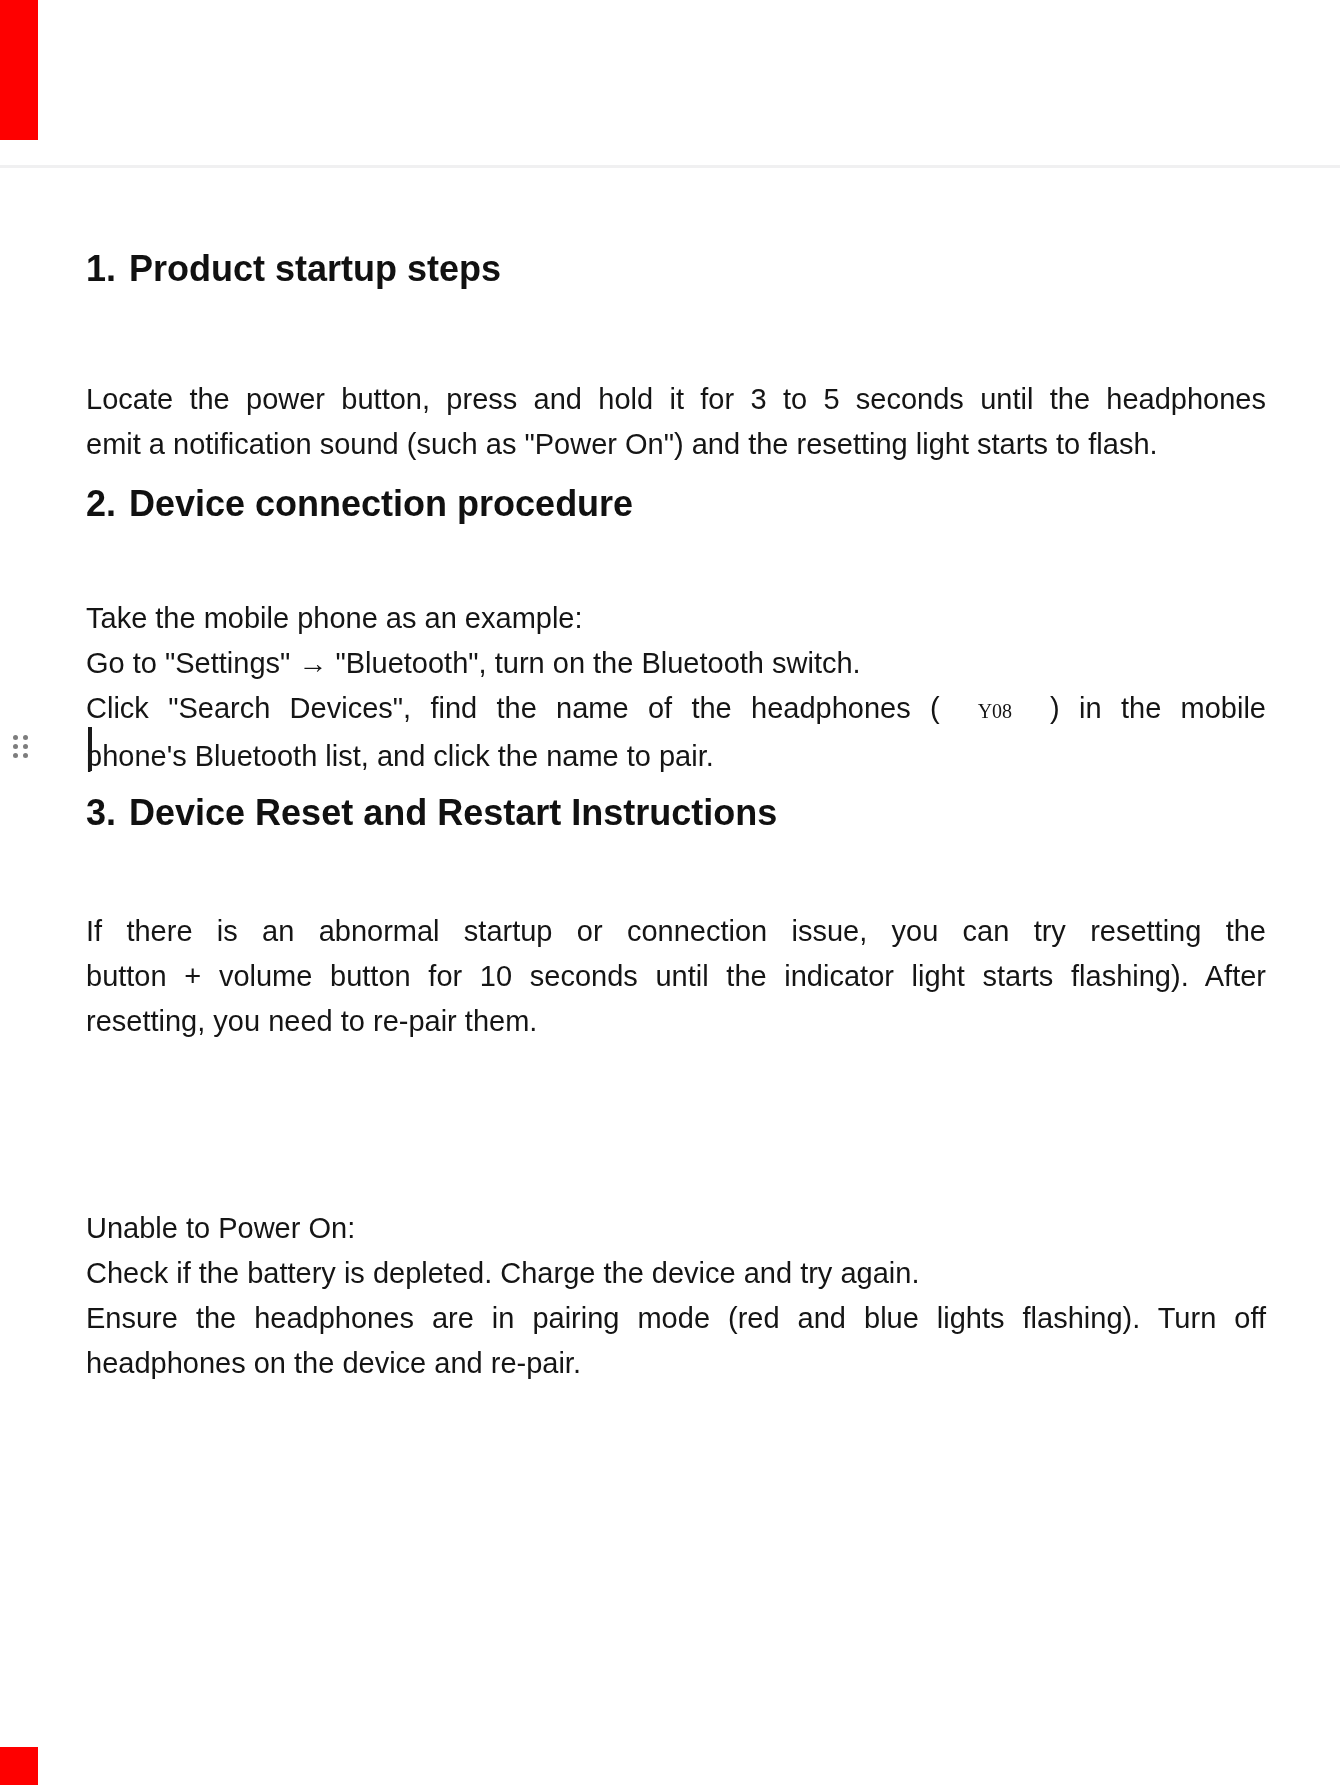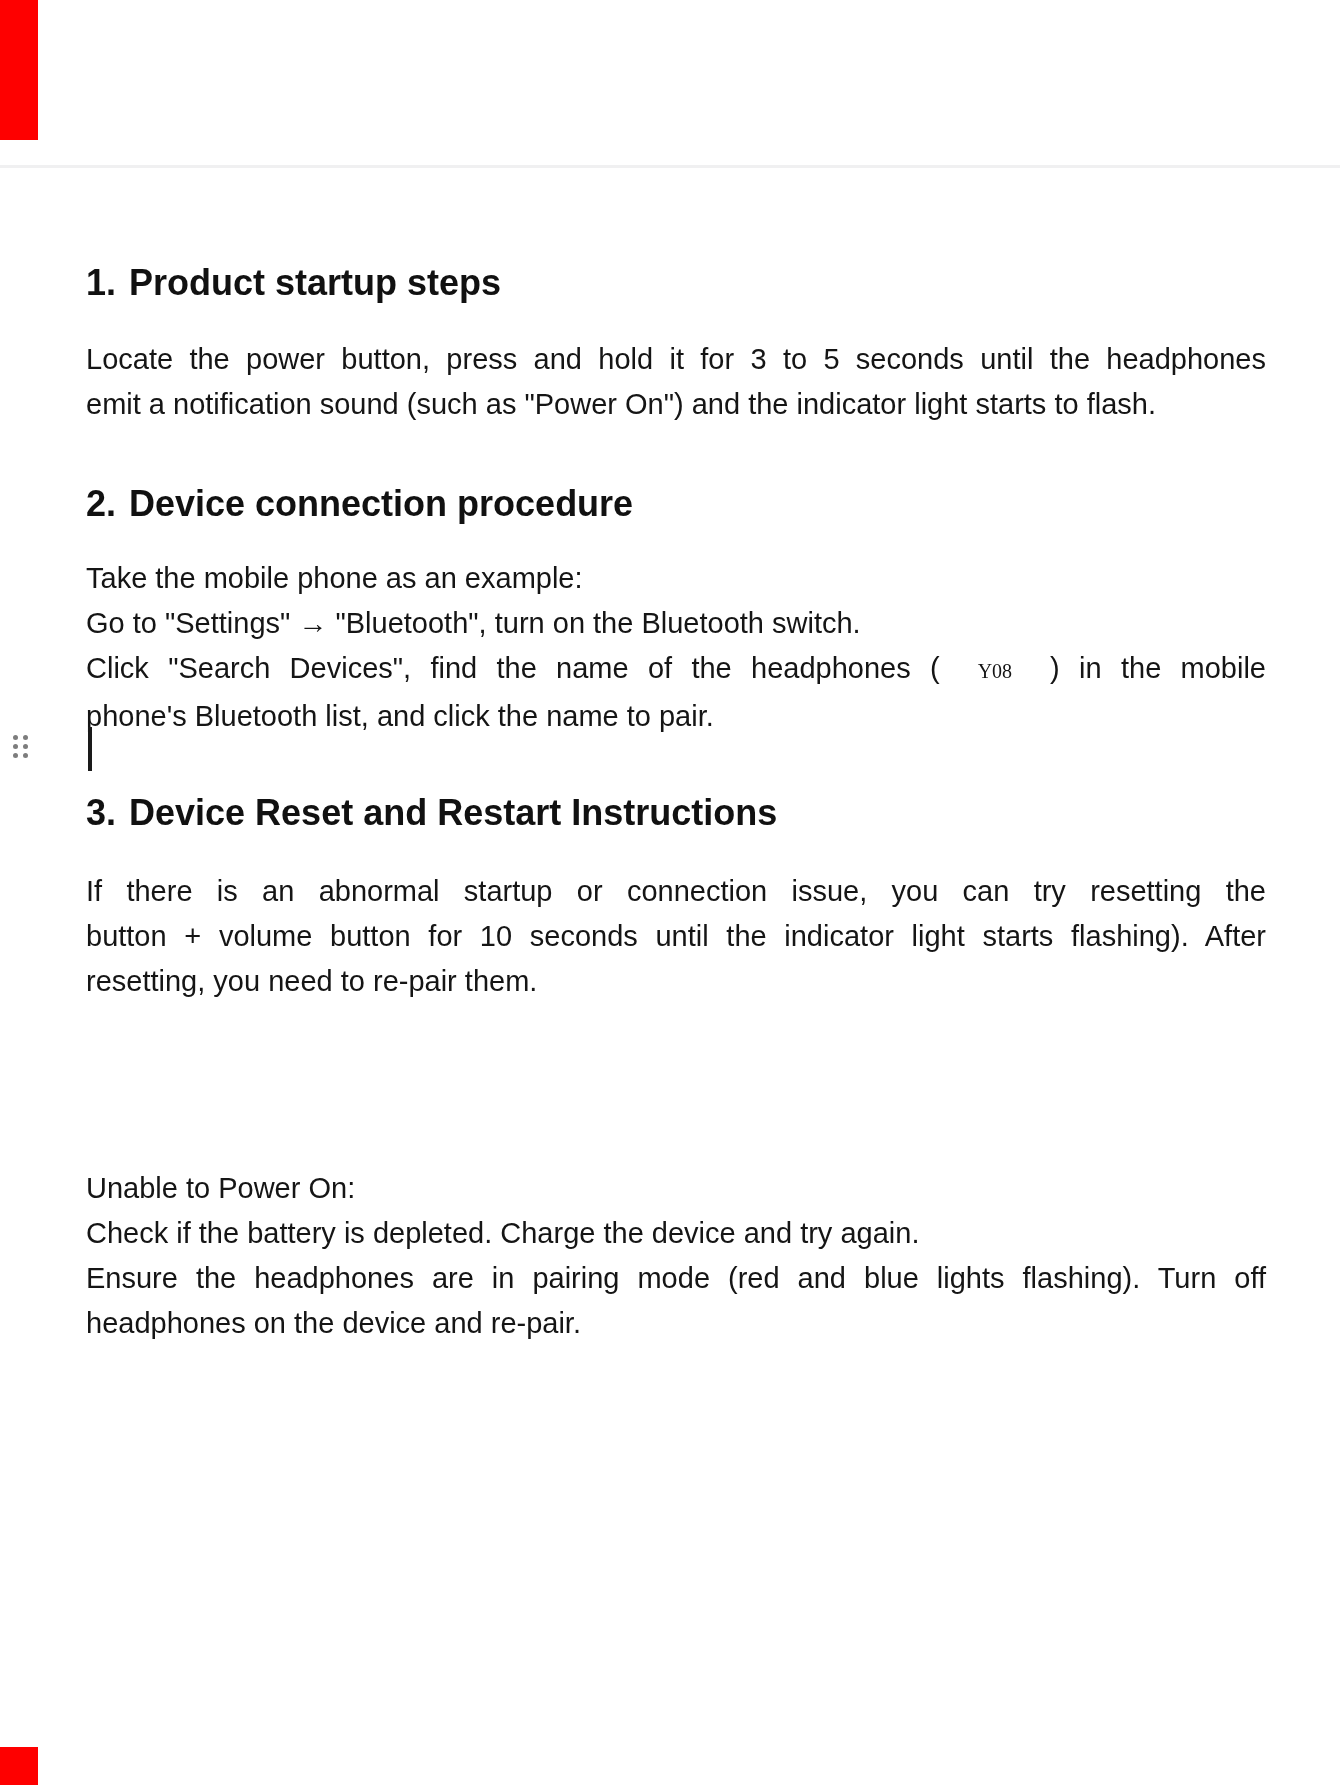--- a/index.html
+++ b/index.html
@@ -10,45 +10,45 @@
   }
   .marker{position:absolute;left:0;background:#fe0000;}
   .marker.top{top:0;width:38px;height:140px;}
   .marker.bottom{bottom:0;width:38px;height:38px;}
   .divider{position:absolute;left:0;top:165px;width:100%;height:3px;background:#f0f0f1;}
   .h{
     position:absolute;left:86px;font-weight:700;font-size:36px;line-height:44px;
     color:#111111;white-space:nowrap;
   }
   .h .num{display:inline-block;width:43px;}
-  .para{position:absolute;left:86px;width:1180px;}
+  .para{position:absolute;left:86px;width:1180px;margin-top:40px;}
   .ln{font-size:29px;line-height:45px;color:#151515;}
   .ln.nw{white-space:nowrap;}
   .ln.just{text-align:justify;text-align-last:justify;}
   .device{font-size:20px;margin:0 38px;font-family:Liberation Serif, serif;}
   .cursor{position:absolute;left:88px;top:727px;width:4px;height:44px;background:#1a1a1a;}
   .grip{
     position:absolute;left:13px;top:735px;
     display:grid;grid-template-columns:5px 5px;grid-template-rows:5px 5px 5px;
     gap:4px 5px;
   }
   .grip i{display:block;width:5px;height:5px;border-radius:50%;background:#7d7d7d;}
 </style>
 </head>
 <body>
 
 <div class="canvas">
 
   <div class="marker top"></div>
   <div class="divider"></div>
 
-  <div class="h" style="top:261px"><span class="num">1.</span><span>Product startup steps</span></div>
+  <div class="h" style="top:247px"><span class="num">1.</span><span>Product startup steps</span></div>
   <div class="para" style="top:337px">
     <div class="ln just">Locate the power button, press and hold it for 3 to 5 seconds until the headphones</div>
-    <div class="ln nw">emit a notification sound (such as "Power On") and the indicator light starts to flash.</div>
+    <div class="ln nw">emit a notification sound (such as "Power On") and the resetting light starts to flash.</div>
   </div>
 
   <div class="h" style="top:482px"><span class="num">2.</span><span>Device connection procedure</span></div>
   <div class="para" style="top:556px">
     <div class="ln nw">Take the mobile phone as an example:</div>
     <div class="ln nw">Go to "Settings" → "Bluetooth", turn on the Bluetooth switch.</div>
     <div class="ln just"><span>Click "Search Devices", find the name of the headphones (</span><span class="device">Y08</span><span>) in the mobile</span></div>
     <div class="ln nw">phone's Bluetooth list, and click the name to pair.</div>
   </div>
 

